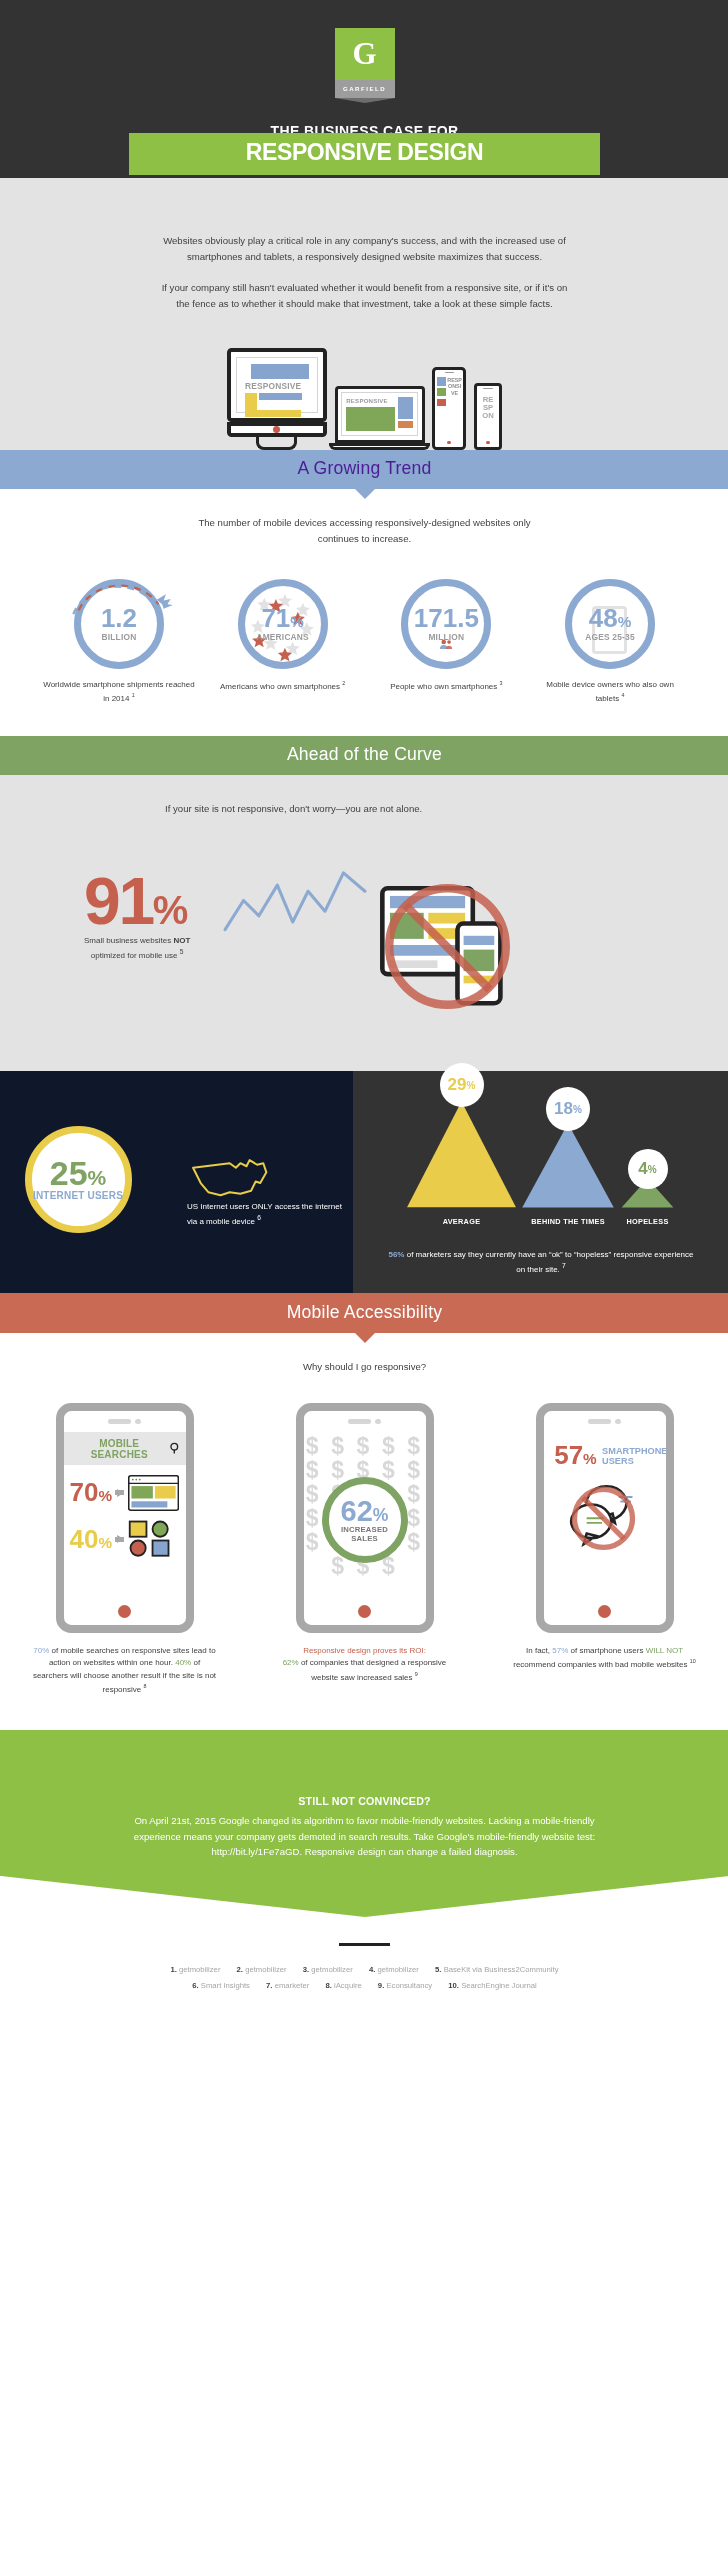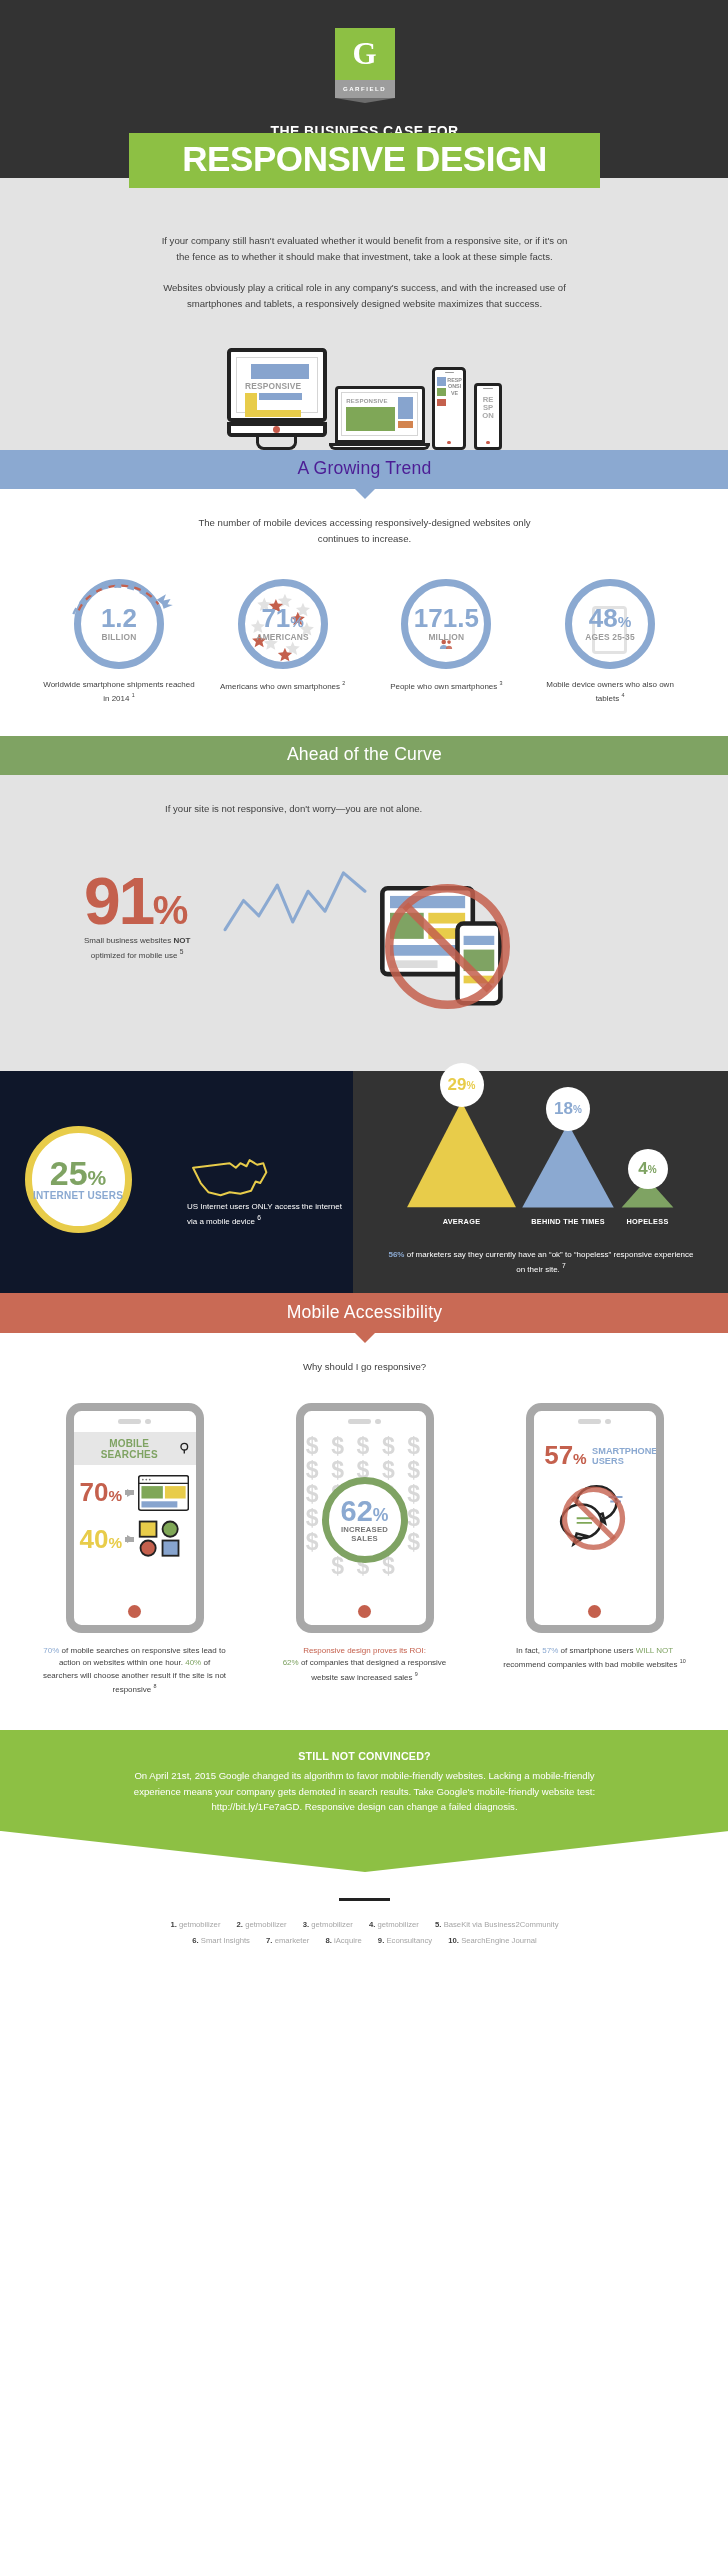--- a/index.html
+++ b/index.html
@@ -40,21 +40,21 @@
     opacity: .55;
   }
   .kicker {
     color: #ffffff; font-size: 14px; letter-spacing: 0.4px;
     font-weight: bold; margin-top: 20px;
     font-family: "Liberation Sans Narrow", "Liberation Sans", sans-serif;
   }
   .title-band {
     position: absolute; left: 129px; right: 129px; top: 133px;
     background: #8dc044; color: #ffffff;
-    font-size: 35px; font-weight: bold; letter-spacing: -0.4px;
+    font-size: 23px; font-weight: bold; letter-spacing: -0.4px;
     padding: 6.1px 0 9.2px; z-index: 5;
   }
 
   
   .intro {
     background: #e3e3e3; padding: 55px 0 0; text-align: center;
   }
   .intro p {
     width: 406px; margin: 0 auto; color: #3f3f3f;
     font-size: 9.6px; line-height: 1.65;
@@ -226,21 +226,21 @@
     letter-spacing: 0.3px; margin-top: 5.4px;
   }
   .cone-note {
     position: absolute; left: 0; right: 0; bottom: 17px; text-align: center;
     color: #ffffff; font-size: 8px; line-height: 1.55; padding: 0 31px;
   }
   .cone-note b { color: #8ba9d1; }
 
   
   .access { background: #ffffff; padding: 26px 0 0; text-align: center; }
-  .phones { display: flex; justify-content: center; gap: 23px; margin-top: 28px; }
+  .phones { display: flex; justify-content: center; gap: 33px; margin-top: 28px; }
   .phone-col { width: 207px; }
   .phone {
     width: 138px; height: 230px; margin: 0 auto;
     border: 8.4px solid #a8a8a8; border-radius: 15.3px; background: #ffffff;
     display: flex; flex-direction: column; overflow: hidden;
   }
   .phone-top { height: 21.5px; display: flex; align-items: center; justify-content: center; gap: 3.8px; }
   .phone-top .spk { width: 23px; height: 4.6px; border-radius: 2.3px; background: #d6d6d6; }
   .phone-top .cam { width: 5.4px; height: 5.4px; border-radius: 50%; background: #d6d6d6; }
   .phone-screen { flex: 1; position: relative; overflow: hidden; }
@@ -291,21 +291,21 @@
     font-family: "Liberation Sans Narrow", "Liberation Sans", sans-serif; }
   .phone-cap { margin-top: 12.3px; font-size: 8px; color: #3f3f3f; line-height: 1.55; padding: 0 10.7px; }
   .phone-cap sup { font-size: 5.4px; }
 
   
   .cta-wrap { position: relative; margin-top: 34px; }
   .cta {
     background: #8dc044; color: #ffffff; text-align: center;
     padding: 20px 0 17px;
   }
-  .cta h3 { font-size: 10.7px; letter-spacing: 0.2px; margin-bottom: 6.1px; }
+  .cta h3 { font-size: 10.7px; letter-spacing: 0.2px; margin-bottom: 6.1px; margin-top: 45px; }
   .cta p { width: 475px; margin: 0 auto; font-size: 9.6px; line-height: 1.6; }
   .cta-point {
     width: 0; height: 0; margin: 0 auto;
     border-left: 364px solid transparent;
     border-right: 364px solid transparent;
     border-top: 41px solid #8dc044;
   }
   .sources { text-align: center; padding: 26px 0 0; }
   .rule { width: 51px; height: 3.1px; background: #222; margin: 0 auto 15.3px; }
   .src-line {
@@ -323,22 +323,22 @@
     <div class="logo">
       <div class="logo-mark">G</div>
       <div class="logo-name">GARFIELD</div>
       <div class="logo-notch"></div>
     </div>
     <div class="kicker">THE BUSINESS CASE FOR</div>
     <div class="title-band">RESPONSIVE DESIGN</div>
   </div>
 
   <div class="intro">
+    <p>Websites obviously play a critical role in any company's success, and with the increased use of smartphones and tablets, a responsively designed website maximizes that success.</p>
     <p>If your company still hasn't evaluated whether it would benefit from a responsive site, or if it's on the fence as to whether it should make that investment, take a look at these simple facts.</p>
-    <p>Websites obviously play a critical role in any company's success, and with the increased use of smartphones and tablets, a responsively designed website maximizes that success.</p>
   </div>
 
   <div class="devices">
 
     <div class="dev-monitor">
       <div class="screen">
         <div class="inner-white">
           <span class="blk b-blue" style="height:15.3px;margin:2.3px 4.6px 2.3px 10.7px;"></span>
           <div class="resp-label" style="margin:1.5px 0 1.5px 4.6px;">RESPONSIVE</div>
           <div style="display:flex;gap:1.5px;margin-left:4.6px;">

